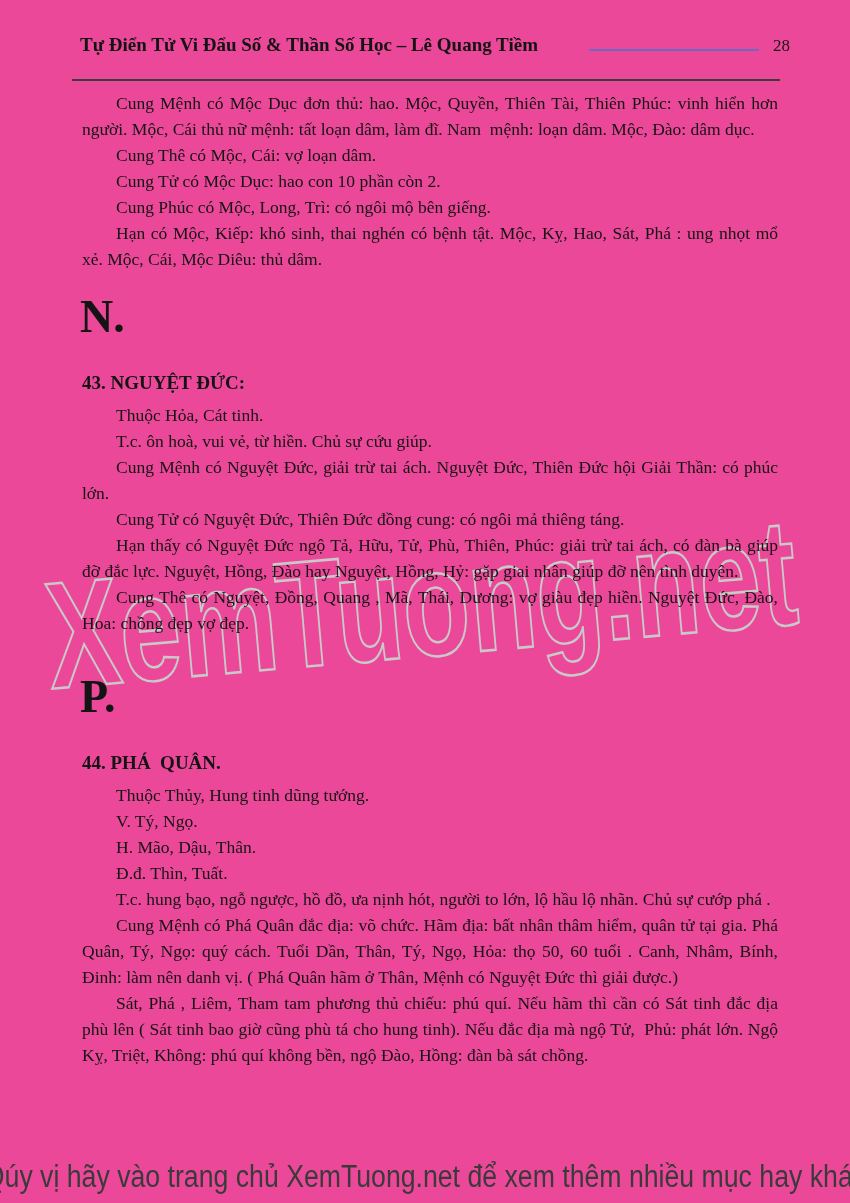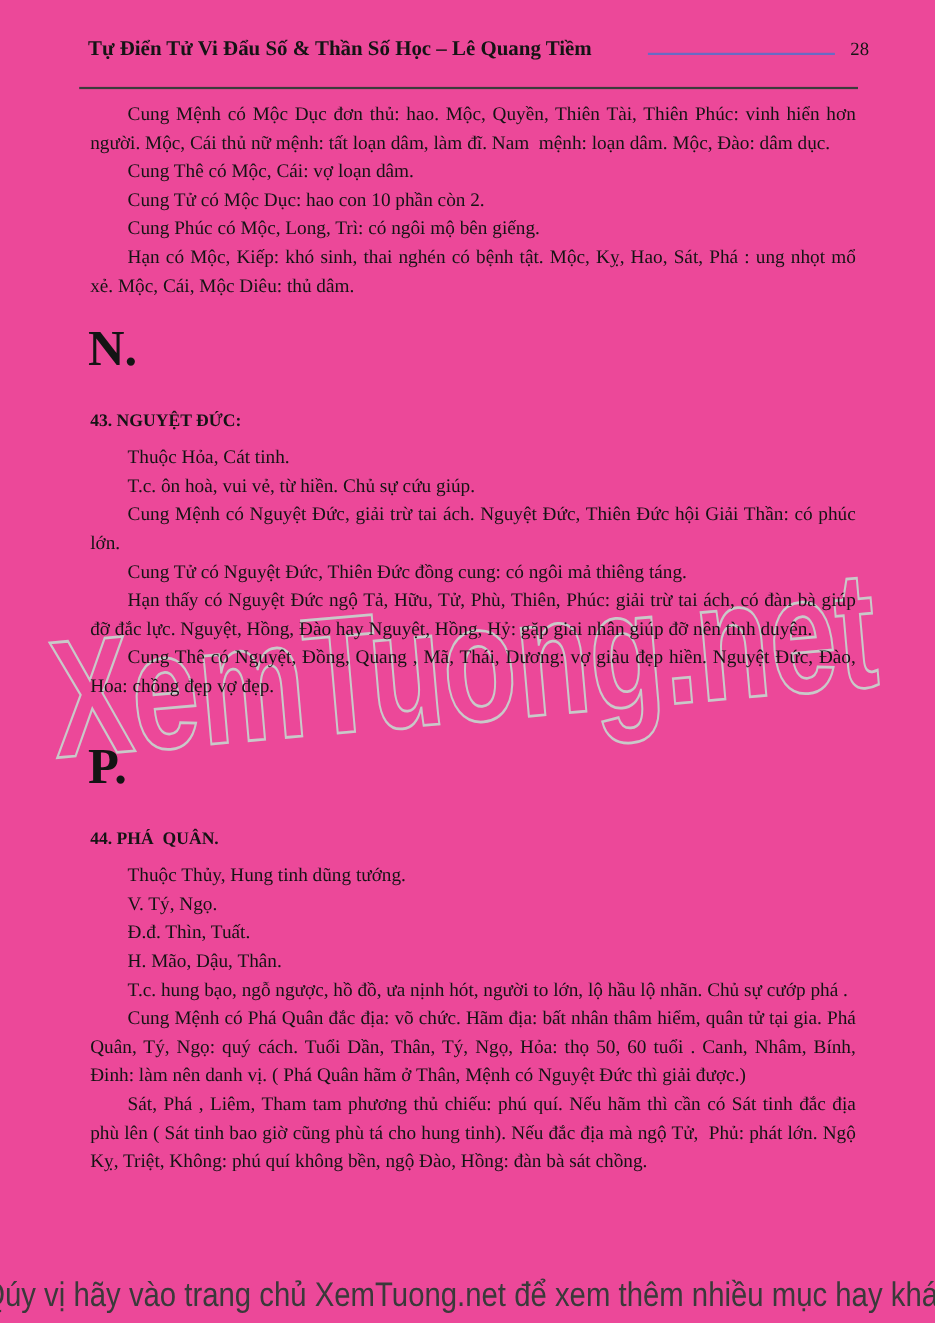--- a/index.html
+++ b/index.html
@@ -41,21 +41,21 @@
     margin:0;
     text-indent:34px;
     white-space:pre-wrap;
   }
   .letter-heading{
     font-size:46px;font-weight:bold;line-height:46px;
     margin:22px 0 30px 0;
     text-align:left;text-indent:0;
   }
   .entry-heading{
-    font-size:16px;font-weight:bold;line-height:26px;
+    font-size:19px;font-weight:bold;line-height:26px;
     margin:0;text-indent:0;white-space:pre-wrap;
     text-align:left;
   }
   .entry{margin:2px;}
   .gap-43{height:6px;}
   .gap-p{height:14px;}
   
   .watermark{
     position:absolute;left:44px;top:508px;
     z-index:1;
@@ -130,22 +130,22 @@
     </div>
 
     <div class="gap-p"></div>
     <p class="para letter-heading">P.</p>
 
     <div class="entry">
       <p class="entry-heading">44. PHÁ  QUÂN.</p>
       <div class="gap-43"></div>
       <p class="para">Thuộc Thủy, Hung tinh dũng tướng.</p>
       <p class="para">V. Tý, Ngọ.</p>
+      <p class="para">H. Mão, Dậu, Thân.</p>
       <p class="para">Đ.đ. Thìn, Tuất.</p>
-      <p class="para">H. Mão, Dậu, Thân.</p>
       <p class="para">T.c. hung bạo, ngỗ ngược, hồ đồ, ưa nịnh hót, người to lớn, lộ hầu lộ nhãn. Chủ sự cướp phá .</p>
       <p class="para">Cung Mệnh có Phá Quân đắc địa: võ chức. Hãm địa: bất nhân thâm hiểm, quân tử tại gia. Phá Quân, Tý, Ngọ: quý cách. Tuổi Dần, Thân, Tý, Ngọ, Hỏa: thọ 50, 60 tuổi . Canh, Nhâm, Bính, Đinh: làm nên danh vị. ( Phá Quân hãm ở Thân, Mệnh có Nguyệt Đức thì giải được.)</p>
       <p class="para">Sát, Phá , Liêm, Tham tam phương thủ chiếu: phú quí. Nếu hãm thì cần có Sát tinh đắc địa phù lên ( Sát tinh bao giờ cũng phù tá cho hung tinh). Nếu đắc địa mà ngộ Tử,  Phủ: phát lớn. Ngộ Kỵ, Triệt, Không: phú quí không bền, ngộ Đào, Hồng: đàn bà sát chồng.</p>
     </div>
 
   </div>
 
   <div class="footer">
     <div class="footer-inner">
       <span>Qúy vị hãy vào trang chủ </span><span>XemTuong.net</span><span> để xem thêm nhiều mục hay khác</span>

